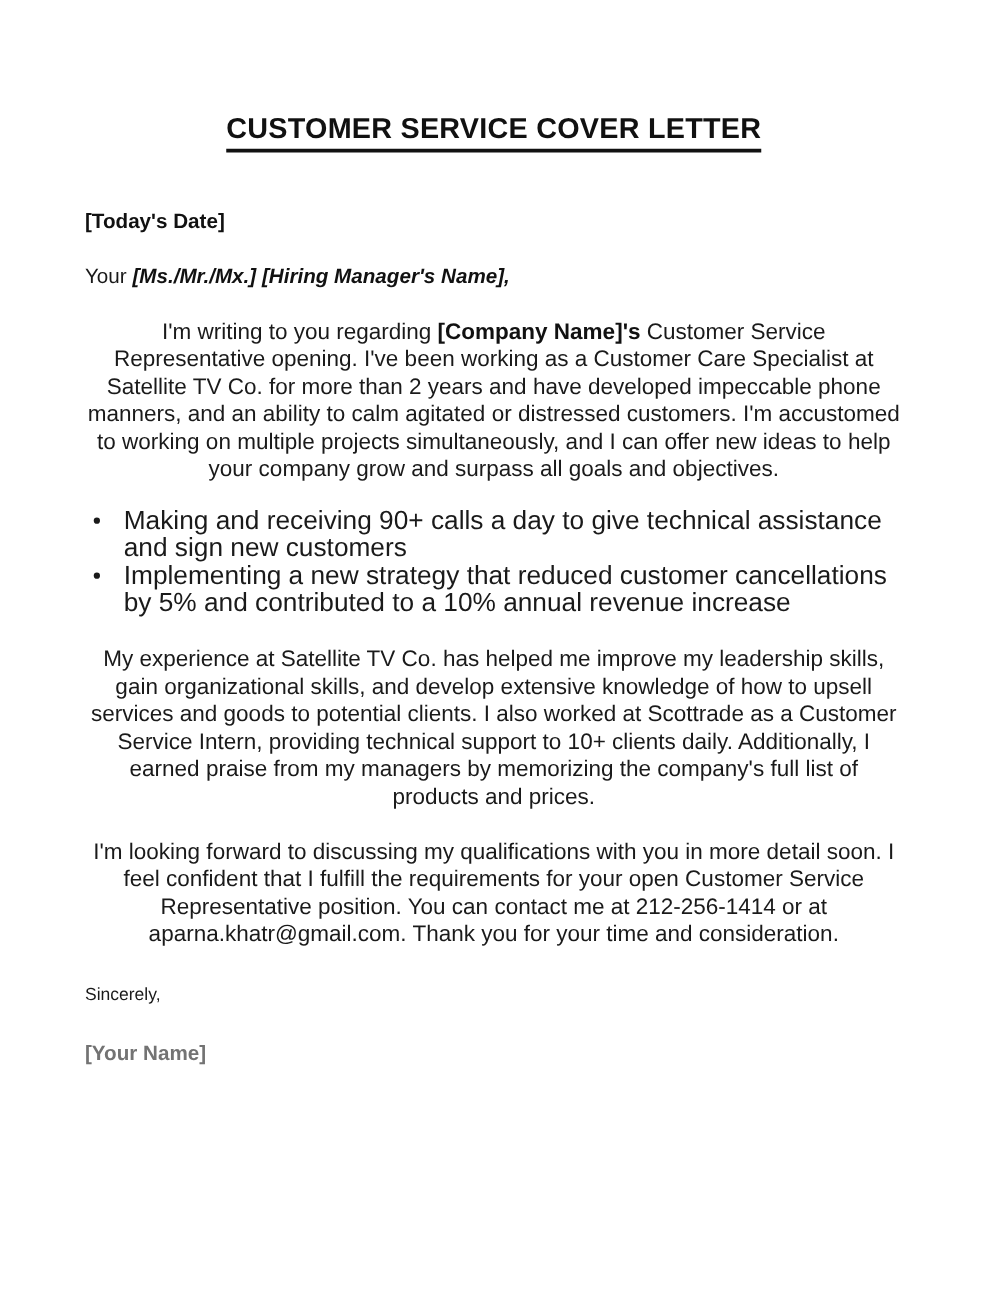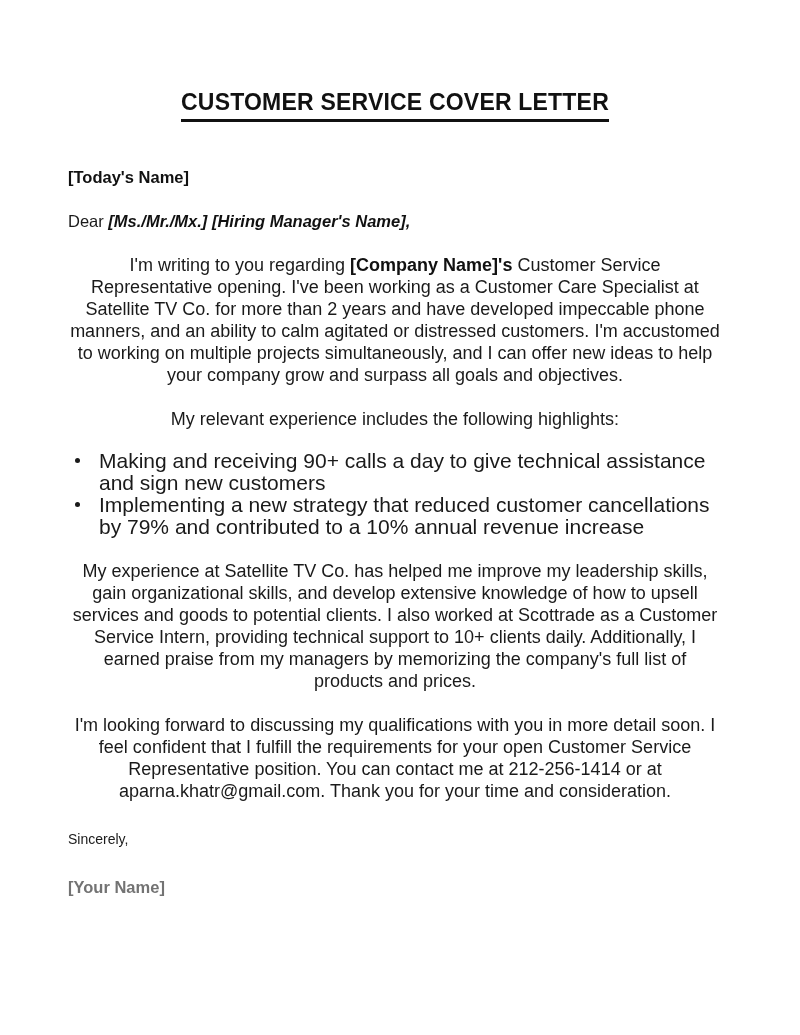--- a/index.html
+++ b/index.html
@@ -121,40 +121,39 @@
 </head>
 <body>
 
 <div class="page">
   <div class="doc-body">
 
     <h1 class="doc-title">
       <span class="title-text">CUSTOMER SERVICE COVER LETTER</span>
     </h1>
 
-    <div class="date-line">[Today's Name]</div>
+    <div class="date-line">[Today's Date]</div>
 
     <div class="salutation">
-      <span>Dear </span><b>[Ms./Mr./Mx.] [Hiring Manager's Name],</b>
+      <span>Your </span><b>[Ms./Mr./Mx.] [Hiring Manager's Name],</b>
     </div>
 
     <p class="para">
       <span>I'm writing to you regarding </span><b>[Company Name]'s</b><span> Customer Service Representative opening. I've been working as a Customer Care Specialist at Satellite TV Co. for more than 2 years and have developed impeccable phone manners, and an ability to calm agitated or distressed customers. I'm accustomed to working on multiple projects simultaneously, and I can offer new ideas to help your company grow and surpass all goals and objectives.</span>
     </p>
 
-    <p class="para lead-in">My relevant experience includes the following highlights:</p>
 
     <ul class="highlights">
       <li>
         <span class="bullet-dot"></span>
         <span>Making and receiving 90+ calls a day to give technical assistance and sign new customers</span>
       </li>
       <li>
         <span class="bullet-dot"></span>
-        <span>Implementing a new strategy that reduced customer cancellations by 79% and contributed to a 10% annual revenue increase</span>
+        <span>Implementing a new strategy that reduced customer cancellations by 5% and contributed to a 10% annual revenue increase</span>
       </li>
     </ul>
 
     <p class="para">My experience at Satellite TV Co. has helped me improve my leadership skills, gain organizational skills, and develop extensive knowledge of how to upsell services and goods to potential clients. I also worked at Scottrade as a Customer Service Intern, providing technical support to 10+ clients daily. Additionally, I earned praise from my managers by memorizing the company's full list of products and prices.</p>
 
     <p class="para closing-para">I'm looking forward to discussing my qualifications with you in more detail soon. I feel confident that I fulfill the requirements for your open Customer Service Representative position. You can contact me at 212-256-1414 or at aparna.khatr@gmail.com. Thank you for your time and consideration.</p>
 
     <div class="signoff">Sincerely,</div>
 
     <div class="signer-name">[Your Name]</div>

